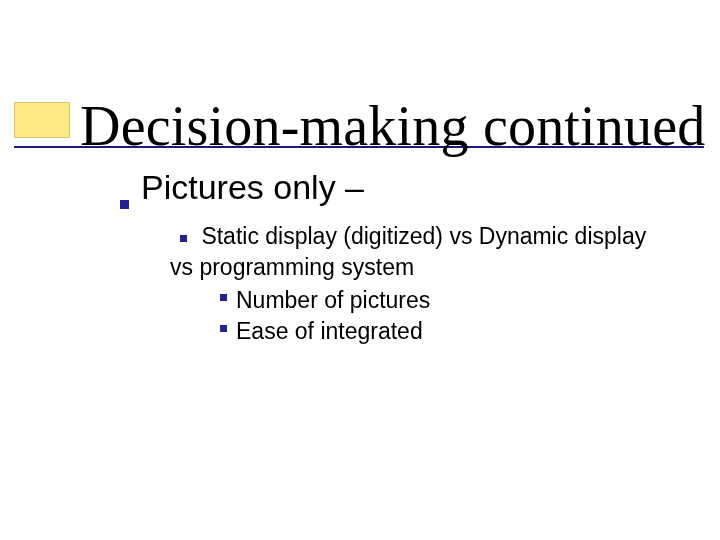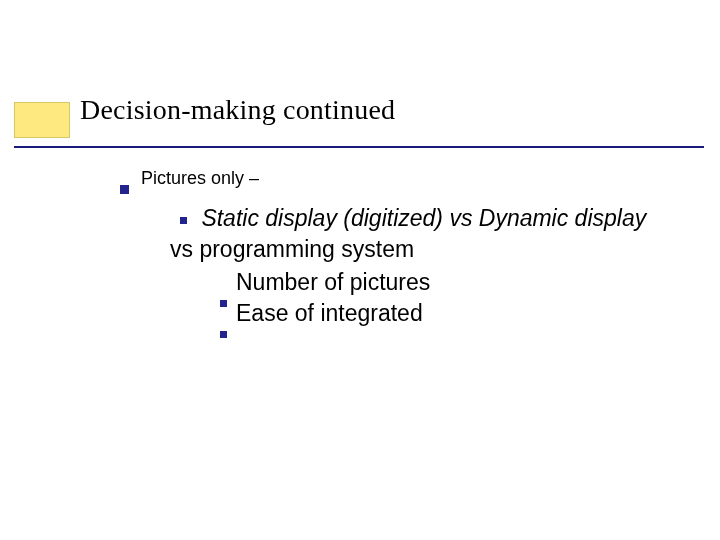--- a/index.html
+++ b/index.html
@@ -33,21 +33,21 @@
     top: 146px;
     width: 690px;
     height: 2px;
     background: #1a1a7a;
   }
   .title {
     position: absolute;
     left: 80px;
     top: 94px;
     font-family: "Times New Roman", Times, serif;
-    font-size: 28px;
+    font-size: 56px;
     font-weight: 400;
     letter-spacing: 0.2px;
   }
   .content {
     position: absolute;
     left: 120px;
     top: 168px;
     width: 560px;
   }
   .row-l1 {
@@ -64,45 +64,44 @@
     position: relative;
     top: 10px;
   }
   .bullet.sm {
     width: 7px;
     height: 7px;
     top: 9px;
     margin-right: 9px;
   }
   .l1-text {
-    font-size: 18px;
+    font-size: 34px;
   }
   .l2-block {
     margin-left: 50px;
     font-size: 23px;
     line-height: 1.35;
   }
   .l2-firstline {
     display: block;
-    font-style: italic;
   }
   .l2-firstline .bullet.sm {
     display: inline-block;
     vertical-align: baseline;
     margin-left: 10px;
     margin-right: 8px;
     top: -2px;
   }
   .l3-list {
     margin-left: 50px;
     margin-top: 2px;
   }
   .l3-item {
     display: flex;
-    align-items: flex-end;
+    align-items: flex-start;
     line-height: 1.35;
   }
 </style>
 </head>
 <body>
 
 <div class="slide">
 
   <div class="accent-box"></div>
   <div class="title-underline"></div>

